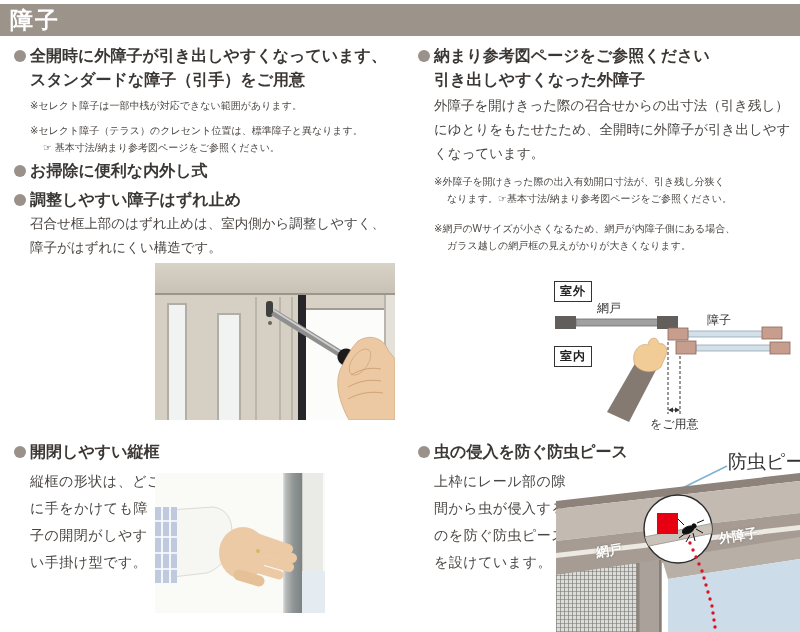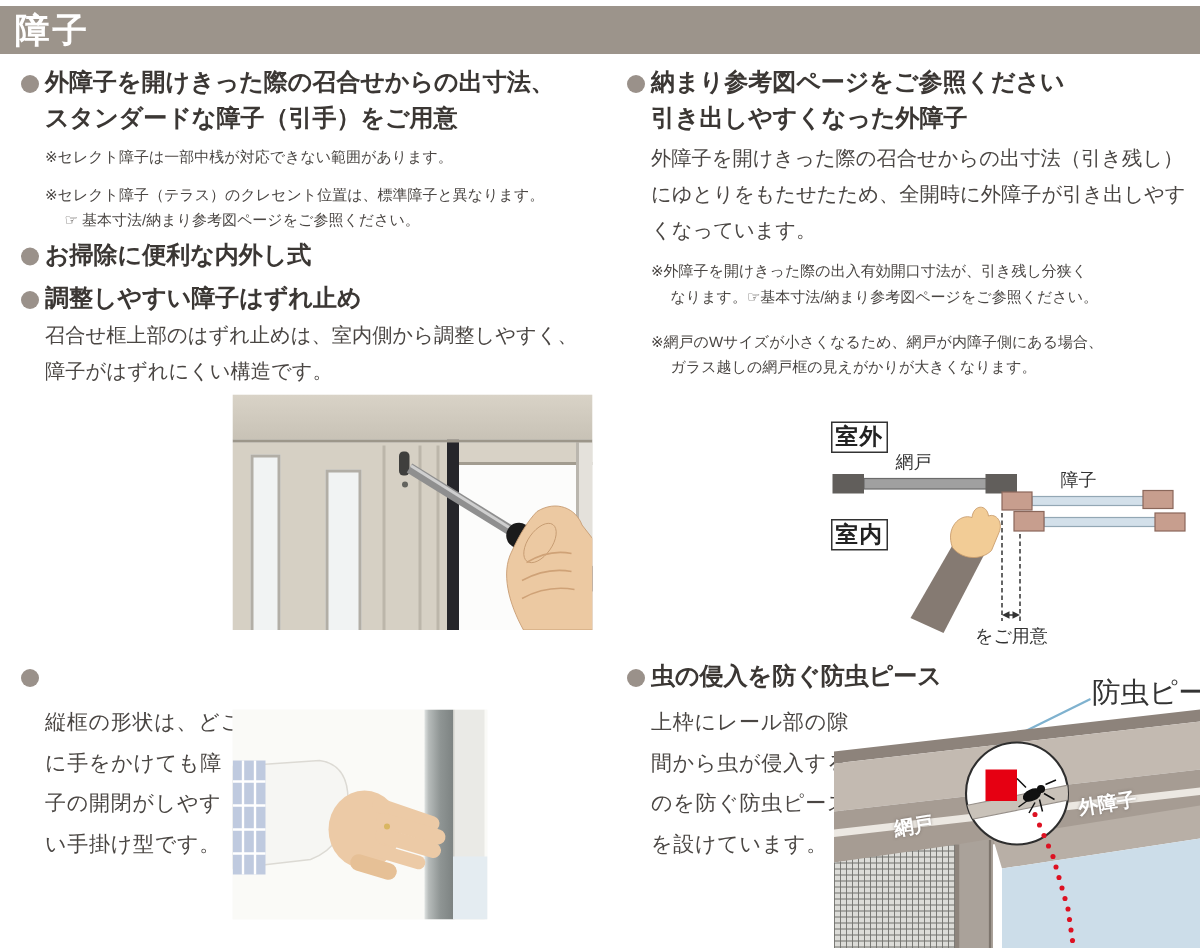--- a/index.html
+++ b/index.html
@@ -34,39 +34,39 @@
   #p1-subband{left:151px;top:32px;width:89px;height:13px;background:#d8d2c6;border-bottom:2px solid #a29c90;}
   #p1-redge{left:229px;top:32px;width:11px;height:125px;background:#e4e1db;border-left:2px solid #bab6ae;}
   #p1-slot{left:111px;top:38px;width:7px;height:16px;background:#3f3f3d;border-radius:3px;}
   #p1-dot{left:113px;top:58px;width:4px;height:4px;border-radius:50%;background:#64645f;}
   
   #p2-bg{left:0;top:0;width:170px;height:140px;background:#fafaf7;}
   #p2-barface{left:147px;top:0;width:20px;height:140px;background:#eaeae6;border-left:1px solid #cfcfca;}
   #p2-bar{left:128px;top:0;width:19px;height:140px;background:linear-gradient(90deg,#dfe3e2 0,#b6bbba 15%,#8f9594 55%,#7d8382 100%);}
   #p2-glass{left:147px;top:98px;width:23px;height:42px;background:#e4ecf1;}
   
-  .dbox{width:36px;height:19px;border:1.5px solid #333;background:#fff;font-size:15px;font-weight:bold;
+  .dbox{width:36px;height:19px;border:1.5px solid #333;background:#fff;font-size:12px;font-weight:bold;
         color:#222;display:flex;align-items:center;justify-content:center;letter-spacing:1px;}
   .dlbl{font-size:12px;color:#333;white-space:nowrap;}
   .wlbl{font-size:13px;font-weight:bold;color:#fff;white-space:nowrap;text-shadow:0 0 2px rgba(90,84,78,.6);}
   #lbl-piece{font-size:19px;color:#333;white-space:nowrap;}
 </style>
 </head>
 <body>
 
 <div id="page">
 
   <div class="abs" id="titlebar">
     <div class="t">障子</div>
   </div>
 
   <div class="abs h" style="left:14px;top:44px;">
     <span class="bullet"></span>
     <div>
-      <div>外障子を開けきった際の召合せからの出寸法、</div>
+      <div>全開時に外障子が引き出しやすくなっています、</div>
       <div>スタンダードな障子（引手）をご用意</div>
     </div>
   </div>
 
   <div class="abs note" style="left:30px;top:97px;width:372px;">
     <div class="note">
       <div class="ln">※セレクト障子は一部中桟が対応できない範囲があります。</div>
     </div>
     <div class="note">
       <div class="ln">※セレクト障子（テラス）のクレセント位置は、標準障子と異なります。</div>
@@ -107,20 +107,21 @@
       <g fill="#ecc9a2" stroke="#c79c73" stroke-width="0.6">
         <path d="M203,78 C216,70 229,76 233,87 L240,96 L240,157 L194,157 C184,139 179,119 186,105 C191,94 197,84 203,78 Z"></path>
         <ellipse cx="205" cy="99" rx="8" ry="15" transform="rotate(35 205 99)"></ellipse>
       </g>
       <path d="M196,112 C206,106 216,104 226,106 M193,124 C204,118 215,116 226,118 M193,136 C204,130 216,128 228,130" fill="none" stroke="#cfa277" stroke-width="1"></path>
     </svg>
   </div>
 
   <div class="abs h" style="left:14px;top:440px;">
     <span class="bullet"></span>
+    <div>開閉しやすい縦框</div>
   </div>
 
   <div class="abs body-sm" style="left:30px;top:468px;width:132px;">縦框の形状は、どこに手をかけても障子の開閉がしやすい手掛け型です。</div>
 
   <div class="abs photo" style="left:155px;top:473px;width:170px;height:140px;">
     <div class="abs" id="p2-bg"></div>
     <div class="abs" id="p2-barface"></div>
     <div class="abs" id="p2-glass"></div>
     <div class="abs" id="p2-bar"></div>
     <svg class="abs" style="left:0;top:28px;" width="150" height="112" viewBox="0 0 150 112">

